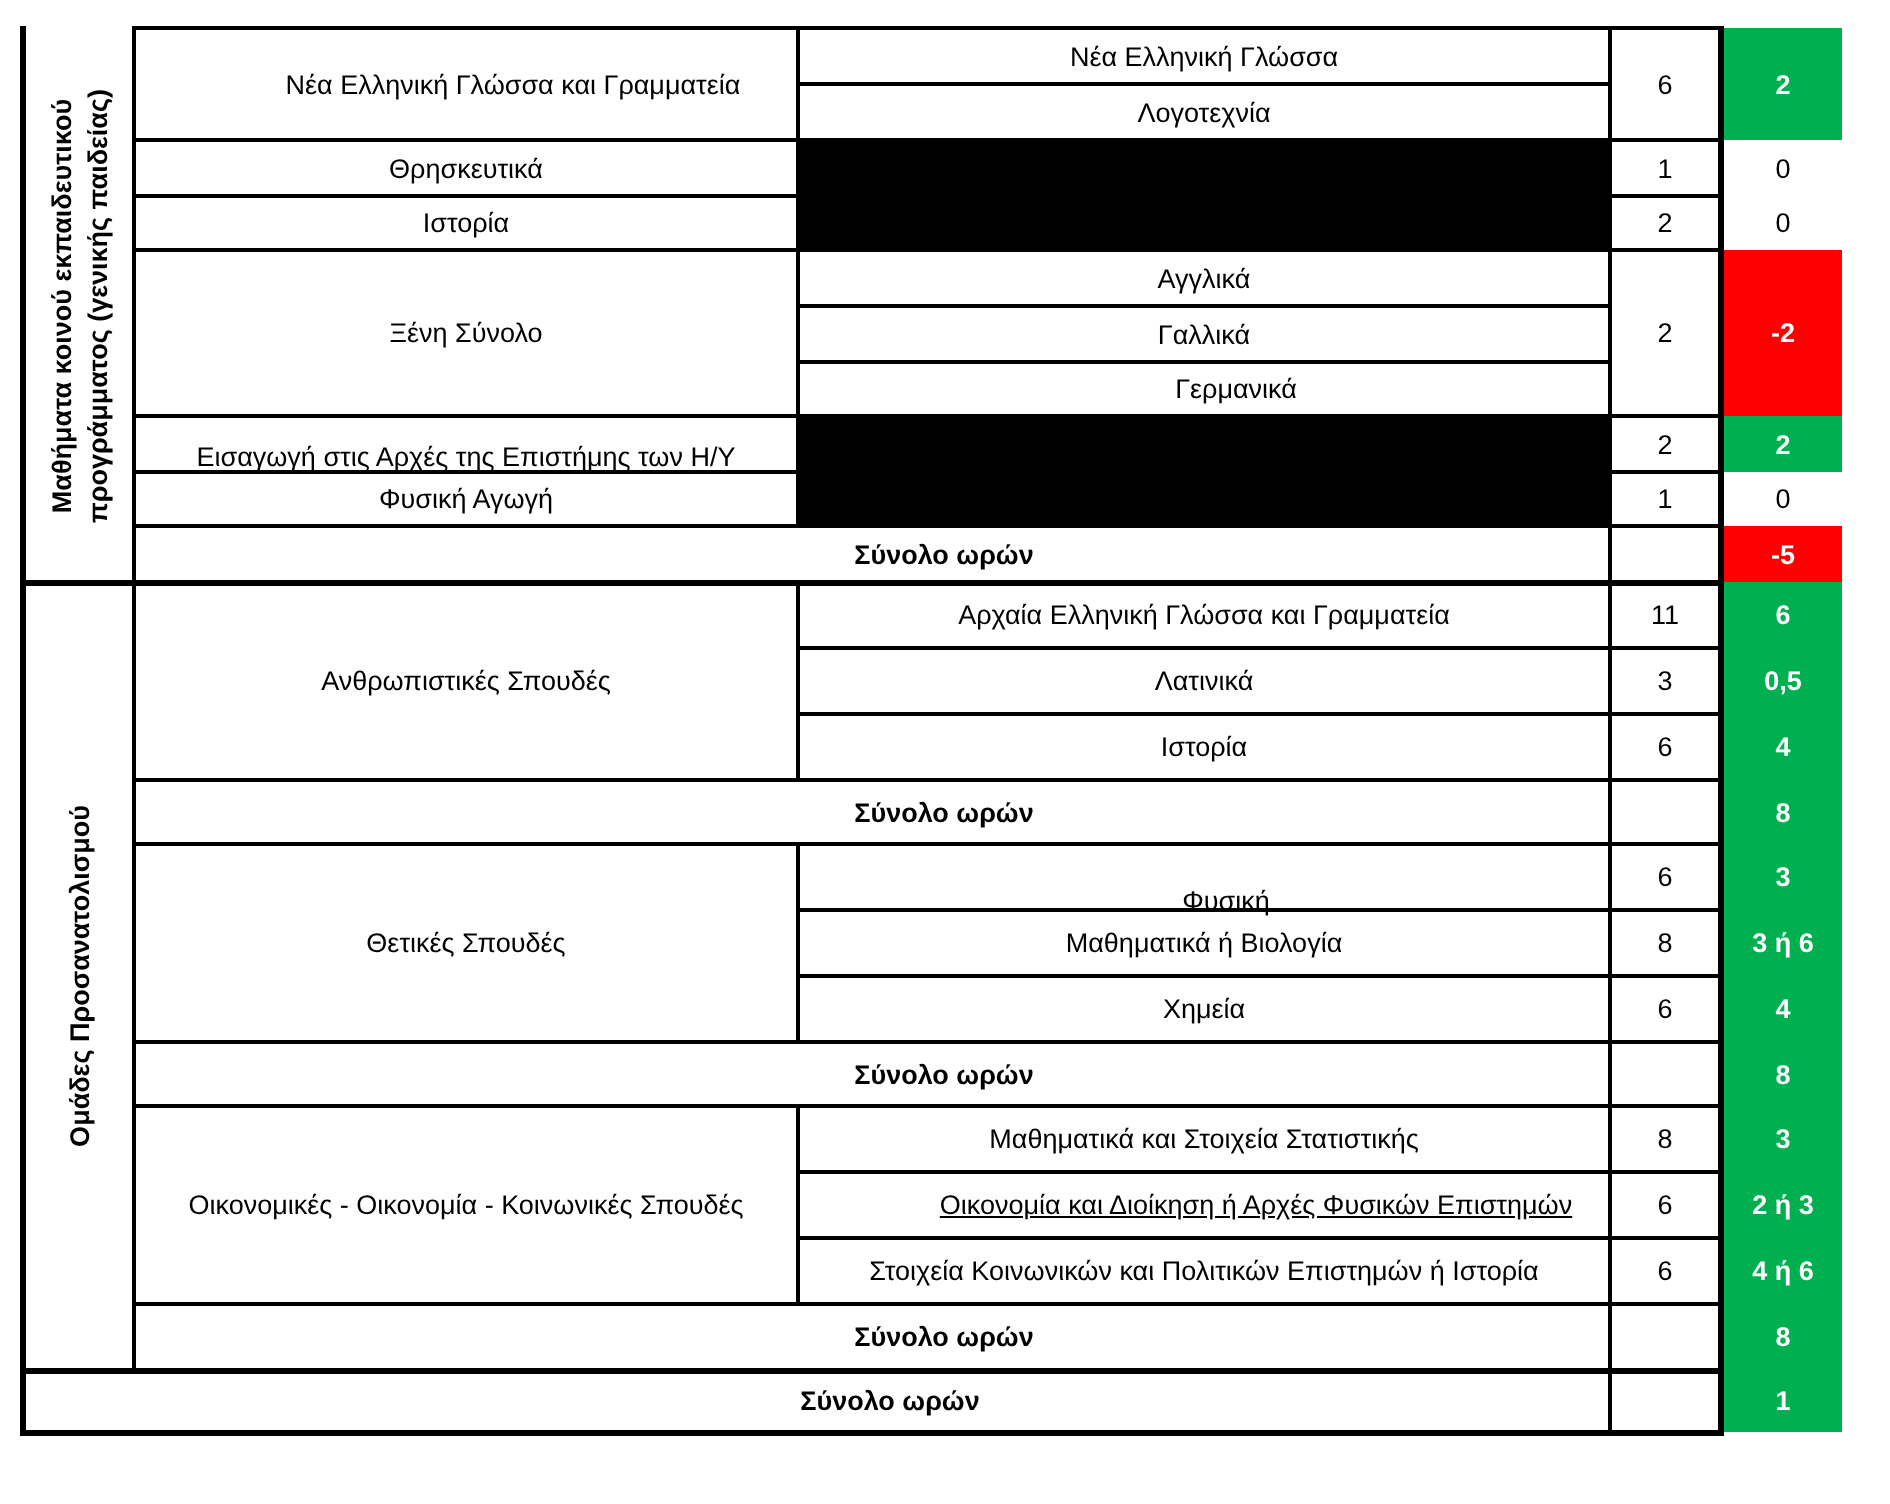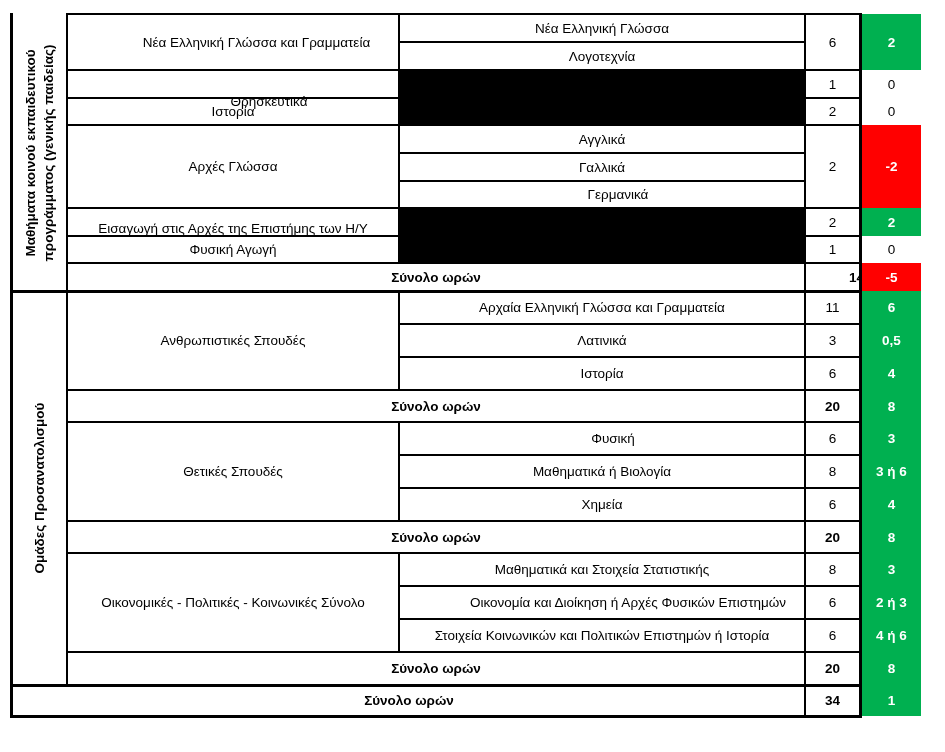--- a/index.html
+++ b/index.html
@@ -1,20 +1,20 @@
 <!DOCTYPE html>
 <html><head>
 <meta charset="utf-8">
 <style>
   html, body { margin:0; padding:0; background:#ffffff; }
   body { width:945px; height:752px; position:relative; overflow:hidden;
          font-family: "Liberation Sans", "DejaVu Sans", sans-serif; color:#000; }
   .cell { position:absolute; box-sizing:border-box; display:flex; align-items:center; justify-content:center;
           font-size:13.5px; text-align:center; white-space:nowrap; }
-  .bold { font-weight:bold; }
+  .bold { font-weight:bold;margin-left:36px; }
   .hline { position:absolute; background:#000; height:2px; }
   .vline { position:absolute; background:#000; width:2px; }
   .black { position:absolute; background:#000; }
   .diff { position:absolute; box-sizing:border-box; display:flex; align-items:center; justify-content:center;
           font-size:13.5px; font-weight:bold; color:#ffffff; }
   .green { background:#00b050; }
   .red { background:#ff0000; }
   .plain { color:#000; font-weight:normal; background:transparent; }
   .vlabel { position:absolute; display:flex; align-items:center; justify-content:center; }
   .vlabel > div { transform:rotate(-90deg); white-space:nowrap; font-weight:bold; font-size:13.5px;
@@ -31,30 +31,30 @@
       <span>προγράμματος (γενικής παιδείας)</span>
     </div>
   </div>
 
   <div class="cell" style="left:67px; top:14px; width:332px; height:56px;padding-left:47px;">Νέα Ελληνική Γλώσσα και Γραμματεία</div>
   <div class="cell" style="left:399px; top:14px; width:406px; height:28px;">Νέα Ελληνική Γλώσσα</div>
   <div class="cell" style="left:399px; top:42px; width:406px; height:28px;">Λογοτεχνία</div>
   <div class="cell" style="left:805px; top:14px; width:55px; height:56px;">6</div>
   <div class="diff green" style="left:862px; top:14px; width:59px; height:56px;">2</div>
 
-  <div class="cell" style="left:67px; top:87px; width:332px; height:28px;margin-left:36px;">Θρησκευτικά</div>
+  <div class="cell" style="left:67px; top:70px; width:332px; height:28px;">Θρησκευτικά</div>
   <div class="black" style="left:399px; top:70px; width:406px; height:55px;"></div>
   <div class="cell" style="left:805px; top:70px; width:55px; height:28px;">1</div>
   <div class="diff plain" style="left:862px; top:70px; width:59px; height:28px;">0</div>
 
   <div class="cell" style="left:67px; top:98px; width:332px; height:27px;">Ιστορία</div>
   <div class="cell" style="left:805px; top:98px; width:55px; height:27px;">2</div>
   <div class="diff plain" style="left:862px; top:98px; width:59px; height:27px;">0</div>
 
-  <div class="cell" style="left:67px; top:125px; width:332px; height:83px;">Αρχές Γλώσσα</div>
+  <div class="cell" style="left:67px; top:125px; width:332px; height:83px;">Ξένη Σύνολο</div>
   <div class="cell" style="left:399px; top:125px; width:406px; height:28px;">Αγγλικά</div>
   <div class="cell" style="left:399px; top:153px; width:406px; height:28px;">Γαλλικά</div>
   <div class="cell" style="left:399px; top:181px; width:438px; height:27px;text-align:right;">Γερμανικά</div>
   <div class="cell" style="left:805px; top:125px; width:55px; height:83px;">2</div>
   <div class="diff red" style="left:862px; top:125px; width:59px; height:83px;">-2</div>
 
   <div class="cell" style="left:67px; top:208px; width:332px; height:40px;">Εισαγωγή στις Αρχές της Επιστήμης των Η/Υ</div>
   <div class="black" style="left:399px; top:208px; width:406px; height:55px;"></div>
   <div class="cell" style="left:805px; top:208px; width:55px; height:28px;">2</div>
   <div class="diff green" style="left:862px; top:208px; width:59px; height:28px;">2</div>
@@ -82,42 +82,42 @@
 
   <div class="cell" style="left:399px; top:357px; width:406px; height:33px;">Ιστορία</div>
   <div class="cell" style="left:805px; top:357px; width:55px; height:33px;">6</div>
   <div class="diff green" style="left:862px; top:357px; width:59px; height:33px;">4</div>
 
   <div class="cell bold" style="left:67px; top:390px; width:738px; height:32px;">Σύνολο ωρών</div>
   <div class="cell bold" style="left:805px; top:390px; width:55px; height:32px;">20</div>
   <div class="diff green" style="left:862px; top:390px; width:59px; height:32px;">8</div>
 
   <div class="cell" style="left:67px; top:422px; width:332px; height:99px;">Θετικές Σπουδές</div>
-  <div class="cell" style="left:399px; top:422px; width:428px; height:33px;">Φυσική</div>
+  <div class="cell" style="left:399px; top:434px; width:428px; height:33px;">Φυσική</div>
   <div class="cell" style="left:805px; top:422px; width:55px; height:33px;">6</div>
   <div class="diff green" style="left:862px; top:422px; width:59px; height:33px;">3</div>
 
   <div class="cell" style="left:399px; top:455px; width:406px; height:33px;">Μαθηματικά ή Βιολογία</div>
   <div class="cell" style="left:805px; top:455px; width:55px; height:33px;">8</div>
   <div class="diff green" style="left:862px; top:455px; width:59px; height:33px;">3 ή 6</div>
 
   <div class="cell" style="left:399px; top:488px; width:406px; height:33px;">Χημεία</div>
   <div class="cell" style="left:805px; top:488px; width:55px; height:33px;">6</div>
   <div class="diff green" style="left:862px; top:488px; width:59px; height:33px;">4</div>
 
   <div class="cell bold" style="left:67px; top:521px; width:738px; height:32px;">Σύνολο ωρών</div>
   <div class="cell bold" style="left:805px; top:521px; width:55px; height:32px;">20</div>
   <div class="diff green" style="left:862px; top:521px; width:59px; height:32px;">8</div>
 
-  <div class="cell" style="left:67px; top:553px; width:332px; height:99px;">Οικονομικές - Πολιτικές - Κοινωνικές Σύνολο</div>
+  <div class="cell" style="left:67px; top:553px; width:332px; height:99px;">Οικονομικές - Οικονομία - Κοινωνικές Σπουδές</div>
   <div class="cell" style="left:399px; top:553px; width:406px; height:33px;">Μαθηματικά και Στοιχεία Στατιστικής</div>
   <div class="cell" style="left:805px; top:553px; width:55px; height:33px;">8</div>
   <div class="diff green" style="left:862px; top:553px; width:59px; height:33px;">3</div>
 
-  <div class="cell" style="left:399px; top:586px; width:458px; height:33px;">Οικονομία και Διοίκηση ή Αρχές Φυσικών Επιστημών</div>
+  <div class="cell" style="left:399px; top:586px; width:458px; height:33px;text-decoration:underline;">Οικονομία και Διοίκηση ή Αρχές Φυσικών Επιστημών</div>
   <div class="cell" style="left:805px; top:586px; width:55px; height:33px;">6</div>
   <div class="diff green" style="left:862px; top:586px; width:59px; height:33px;">2 ή 3</div>
 
   <div class="cell" style="left:399px; top:619px; width:406px; height:33px;">Στοιχεία Κοινωνικών και Πολιτικών Επιστημών ή Ιστορία</div>
   <div class="cell" style="left:805px; top:619px; width:55px; height:33px;">6</div>
   <div class="diff green" style="left:862px; top:619px; width:59px; height:33px;">4 ή 6</div>
 
   <div class="cell bold" style="left:67px; top:652px; width:738px; height:33px;">Σύνολο ωρών</div>
   <div class="cell bold" style="left:805px; top:652px; width:55px; height:33px;">20</div>
   <div class="diff green" style="left:862px; top:652px; width:59px; height:33px;">8</div>

